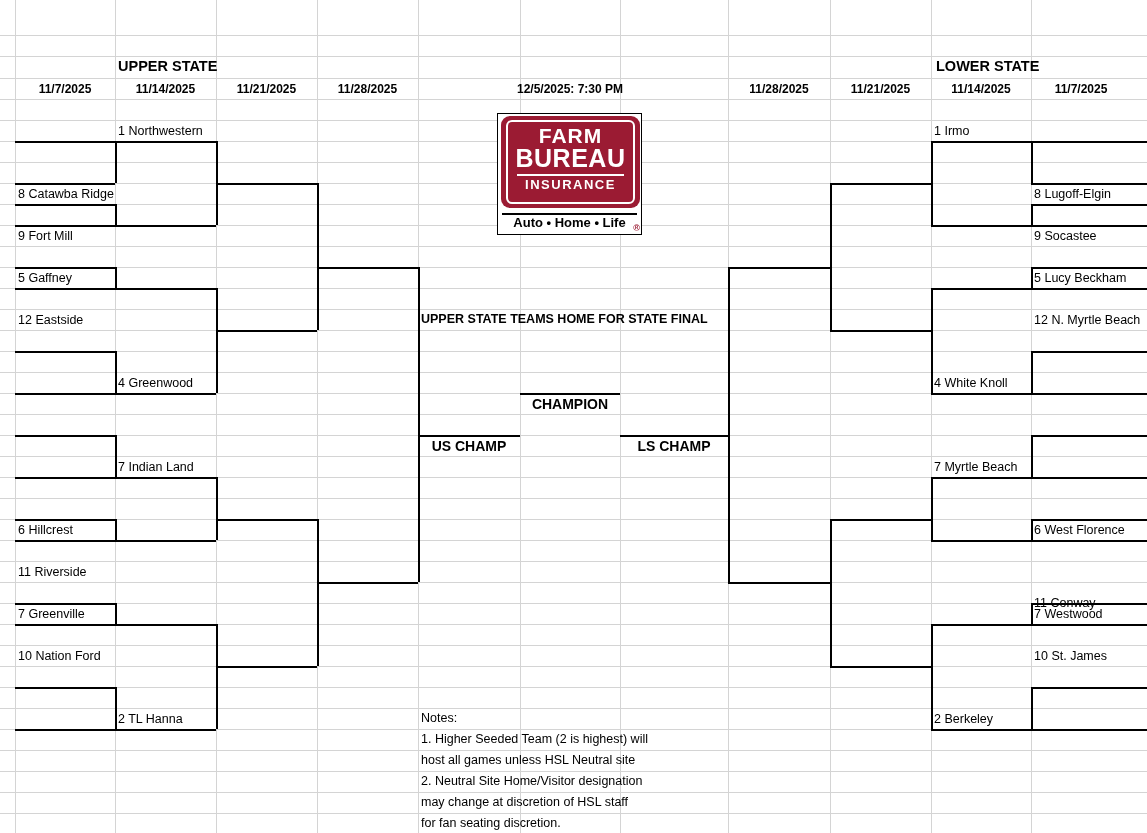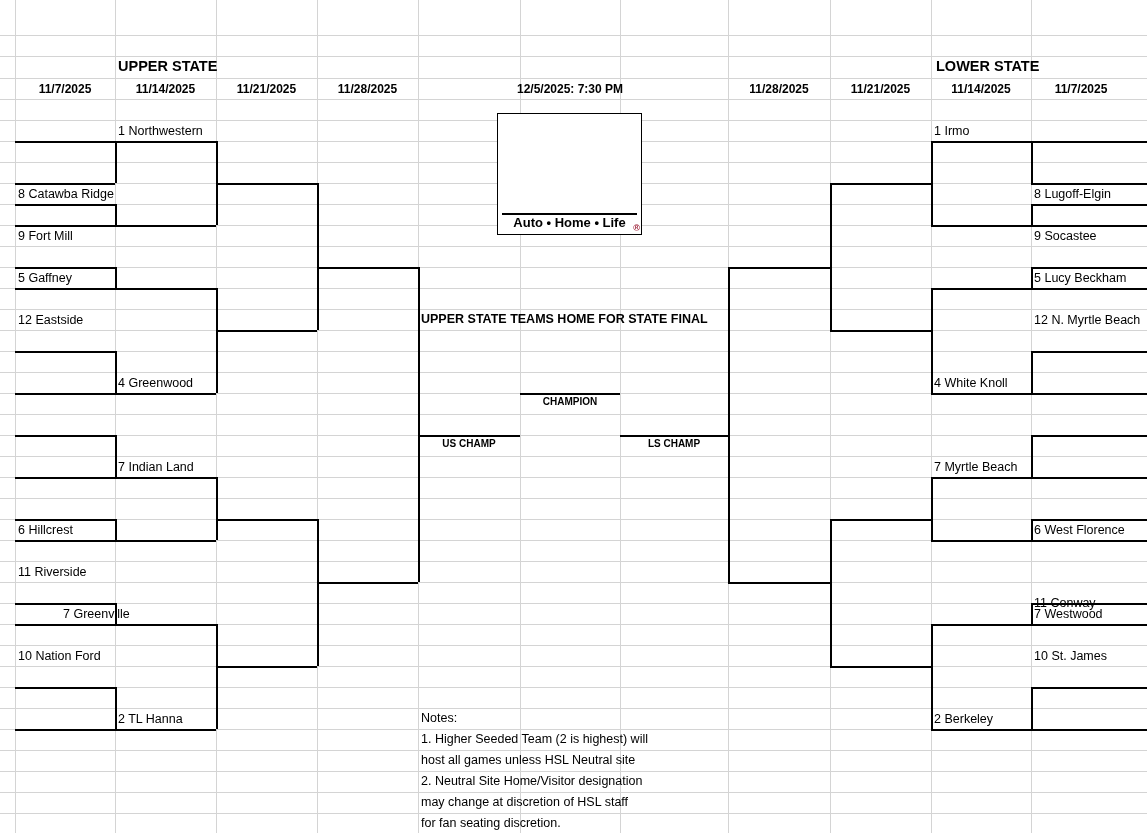--- a/index.html
+++ b/index.html
@@ -77,21 +77,21 @@
     color:#000; font-weight:bold; font-size:13px;
   }
   #lg-tagrule { position:absolute; left:4px; right:4px; top:99px; height:2px; background:#000; }
 
   #notice {
     position:absolute;
     font-size:12.5px; font-weight:bold; color:#000; white-space:nowrap;
   }
   .champ-lbl {
     position:absolute;
-    font-size:10px; font-weight:bold; color:#000;
+    font-size:14px; font-weight:bold; color:#000;
     text-align:center; white-space:nowrap;
   }
   .note-line {
     position:absolute;
     font-size:12.5px; color:#000; white-space:nowrap;
   }
 </style>
 </head>
 <body>
 
@@ -159,41 +159,48 @@
   <div class="hdr-date" style="left:115px; top:82px; width:101px;">11/14/2025</div>
   <div class="hdr-date" style="left:216px; top:82px; width:101px;">11/21/2025</div>
   <div class="hdr-date" style="left:317px; top:82px; width:101px;">11/28/2025</div>
   <div class="hdr-date" style="left:470px; top:82px; width:200px;">12/5/2025: 7:30 PM</div>
   <div class="hdr-date" style="left:728px; top:82px; width:102px;">11/28/2025</div>
   <div class="hdr-date" style="left:830px; top:82px; width:101px;">11/21/2025</div>
   <div class="hdr-date" style="left:931px; top:82px; width:100px;">11/14/2025</div>
   <div class="hdr-date" style="left:1031px; top:82px; width:100px;">11/7/2025</div>
 
   <div id="logo-wrap">
+    <div id="logo-box">
+      <div id="logo-inner"></div>
+      <div class="lg-t" id="lg-farm">FARM</div>
+      <div class="lg-t" id="lg-bureau">BUREAU</div>
+      <div id="lg-rule"></div>
+      <div class="lg-t" id="lg-ins">INSURANCE</div>
+    </div>
     <div id="lg-reg">®</div>
     <div id="lg-tagrule"></div>
     <div id="lg-tag">Auto • Home • Life</div>
   </div>
 
   <div id="notice" style="left:421px; top:312px;">UPPER STATE TEAMS HOME FOR STATE FINAL</div>
 
   <div class="champ-lbl" style="left:520px; top:396px; width:100px;">CHAMPION</div>
   <div class="champ-lbl" style="left:418px; top:438px; width:102px;">US CHAMP</div>
   <div class="champ-lbl" style="left:620px; top:438px; width:108px;">LS CHAMP</div>
 
   <div class="tx" style="left:118px; top:123px;">1 Northwestern</div>
   <div class="tx" style="left:18px;  top:186px;">8 Catawba Ridge</div>
   <div class="tx" style="left:18px;  top:228px;">9 Fort Mill</div>
   <div class="tx" style="left:18px;  top:270px;">5 Gaffney</div>
   <div class="tx" style="left:18px;  top:312px;">12 Eastside</div>
   <div class="tx" style="left:118px; top:375px;">4 Greenwood</div>
   <div class="tx" style="left:118px; top:459px;">7 Indian Land</div>
   <div class="tx" style="left:18px;  top:522px;">6 Hillcrest</div>
   <div class="tx" style="left:18px;  top:564px;">11 Riverside</div>
-  <div class="tx" style="left:18px;  top:606px;margin-left:45px;">7 Greenville</div>
+  <div class="tx" style="left:18px;  top:606px;">7 Greenville</div>
   <div class="tx" style="left:18px;  top:648px;">10 Nation Ford</div>
   <div class="tx" style="left:118px; top:711px;">2 TL Hanna</div>
 
   <div class="tx" style="left:934px;  top:123px;">1 Irmo</div>
   <div class="tx" style="left:1034px; top:186px;">8 Lugoff-Elgin</div>
   <div class="tx" style="left:1034px; top:228px;">9 Socastee</div>
   <div class="tx" style="left:1034px; top:270px;">5 Lucy Beckham</div>
   <div class="tx" style="left:1034px; top:312px;">12 N. Myrtle Beach</div>
   <div class="tx" style="left:934px;  top:375px;">4 White Knoll</div>
   <div class="tx" style="left:934px;  top:459px;">7 Myrtle Beach</div>

